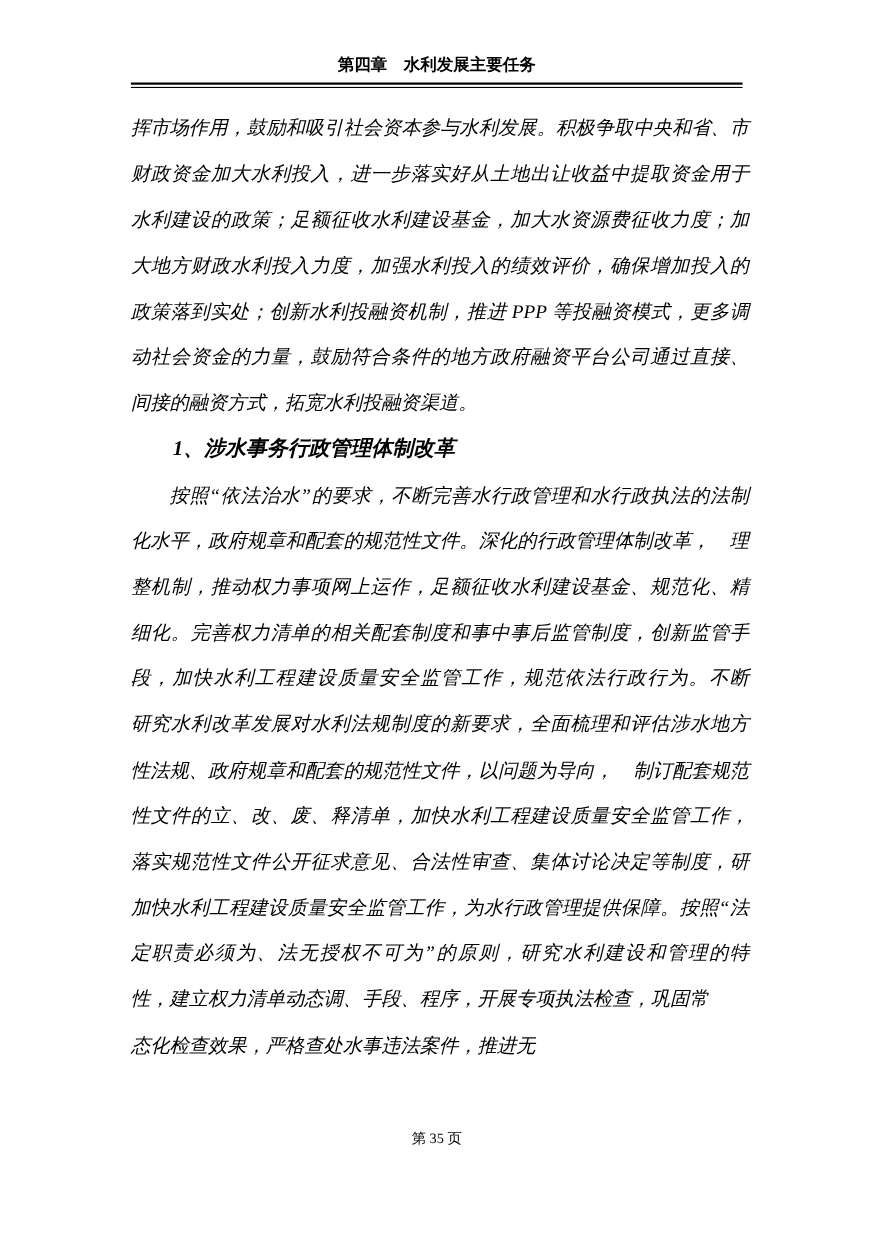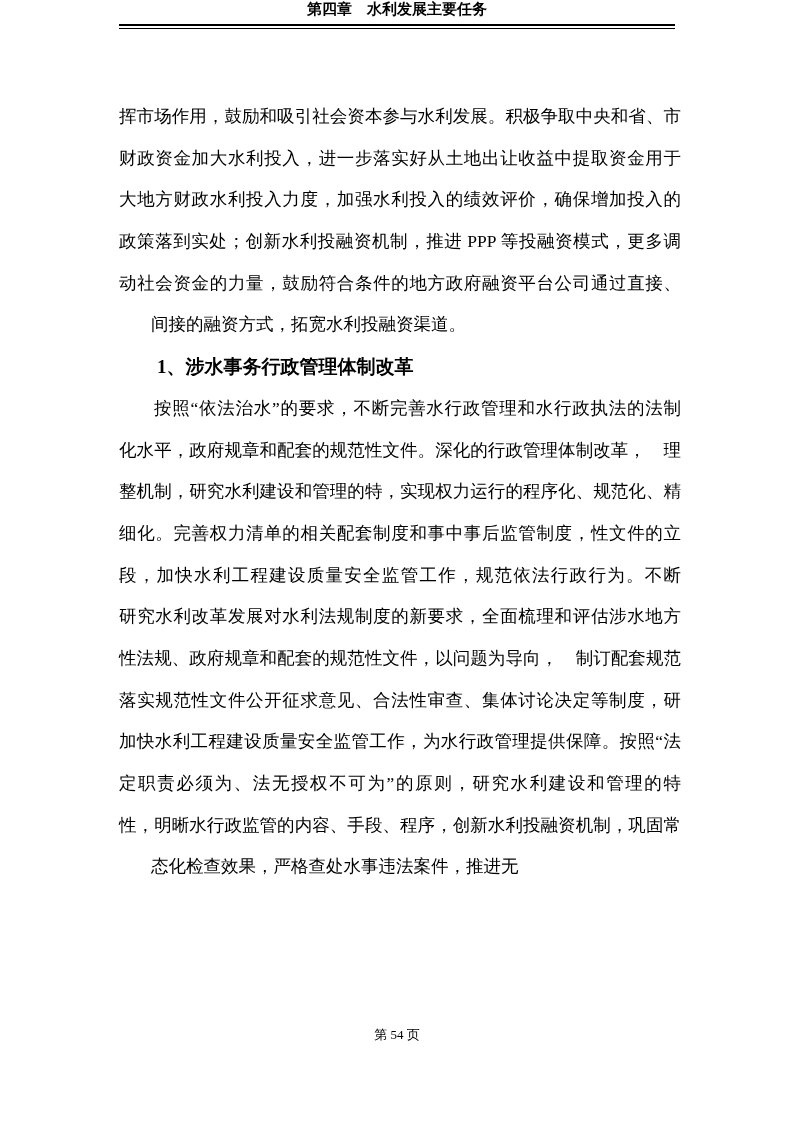--- a/index.html
+++ b/index.html
@@ -13,49 +13,51 @@
     font-family: "Liberation Serif", "DejaVu Serif", serif;
     overflow: hidden;
   }
   .page-header {
     position: absolute;
     left: 119px;
     top: 0;
     width: 556px;
   }
   .chapter-title {
+    padding-top: 51px;
     height: 19px;
     line-height: 19px;
     font-size: 15px;
     font-weight: bold;
     text-align: center;
     white-space: nowrap;
   }
   .header-rule {
     margin-top: 5px;
     height: 2px;              
     border-top: 2px solid #000;
     border-bottom: 1px solid #000;
   }
   .document-body {
     position: absolute;
     left: 119px;
     top: 96px;
     width: 562px;
     font-size: 17.5px;
+    font-style: italic;
   }
   .line {
     height: 41.7px;
     line-height: 41.7px;
     white-space: nowrap;
     text-align: justify;
     text-align-last: justify;
     overflow: visible;
   }
-  .lines .line:last-child { text-align-last: left; margin-left: 32px; }
+  .lines .line:last-child { text-align-last: left; }
   
   .paragraph-2 .line:nth-child(12) { text-align-last: left; }
   .paragraph-2 .line:first-child { text-indent: 2em; }
   .section-heading {
     height: 41.7px;
     line-height: 41.7px;
     font-size: 19px;
     font-weight: bold;
     text-indent: 2em;
     white-space: nowrap;
@@ -78,42 +80,44 @@
   <div class="page-header">
     <div class="chapter-title">第四章　水利发展主要任务</div>
     <div class="header-rule"></div>
   </div>
 
   <div class="document-body">
 
     <div class="lines paragraph-1">
         <div class="line">挥市场作用，鼓励和吸引社会资本参与水利发展。积极争取中央和省、市</div>
         <div class="line">财政资金加大水利投入，进一步落实好从土地出让收益中提取资金用于</div>
+        <div class="line">水利建设的政策；足额征收水利建设基金，加大水资源费征收力度；加</div>
         <div class="line">大地方财政水利投入力度，加强水利投入的绩效评价，确保增加投入的</div>
         <div class="line">政策落到实处；创新水利投融资机制，推进 PPP 等投融资模式，更多调</div>
         <div class="line">动社会资金的力量，鼓励符合条件的地方政府融资平台公司通过直接、</div>
         <div class="line">间接的融资方式，拓宽水利投融资渠道。</div>
       </div>
 
     <div class="section-heading">1、涉水事务行政管理体制改革</div>
 
     <div class="lines paragraph-2">
         <div class="line">按照“依法治水”的要求，不断完善水行政管理和水行政执法的法制</div>
         <div class="line">化水平，政府规章和配套的规范性文件。深化的行政管理体制改革，　理</div>
-        <div class="line">整机制，研究水利建设和管理的特，实现权力运行的程序化、规范化、精</div>
-        <div class="line">细化。完善权力清单的相关配套制度和事中事后监管制度，性文件的立</div>
+        <div class="line">整机制，推动权力事项网上运作，足额征收水利建设基金、规范化、精</div>
+        <div class="line">细化。完善权力清单的相关配套制度和事中事后监管制度，创新监管手</div>
         <div class="line">段，加快水利工程建设质量安全监管工作，规范依法行政行为。不断</div>
         <div class="line">研究水利改革发展对水利法规制度的新要求，全面梳理和评估涉水地方</div>
         <div class="line">性法规、政府规章和配套的规范性文件，以问题为导向，　制订配套规范</div>
+        <div class="line">性文件的立、改、废、释清单，加快水利工程建设质量安全监管工作，</div>
         <div class="line">落实规范性文件公开征求意见、合法性审查、集体讨论决定等制度，研</div>
         <div class="line">加快水利工程建设质量安全监管工作，为水行政管理提供保障。按照“法</div>
         <div class="line">定职责必须为、法无授权不可为”的原则，研究水利建设和管理的特</div>
-        <div class="line">性，明晰水行政监管的内容、手段、程序，创新水利投融资机制，巩固常</div>
+        <div class="line">性，建立权力清单动态调、手段、程序，开展专项执法检查，巩固常</div>
         <div class="line">态化检查效果，严格查处水事违法案件，推进无</div>
       </div>
 
   </div>
 
   <div class="page-footer">
-    <span>第 54 页</span>
+    <span>第 35 页</span>
   </div>
 
 </div>
 
 </body></html>

